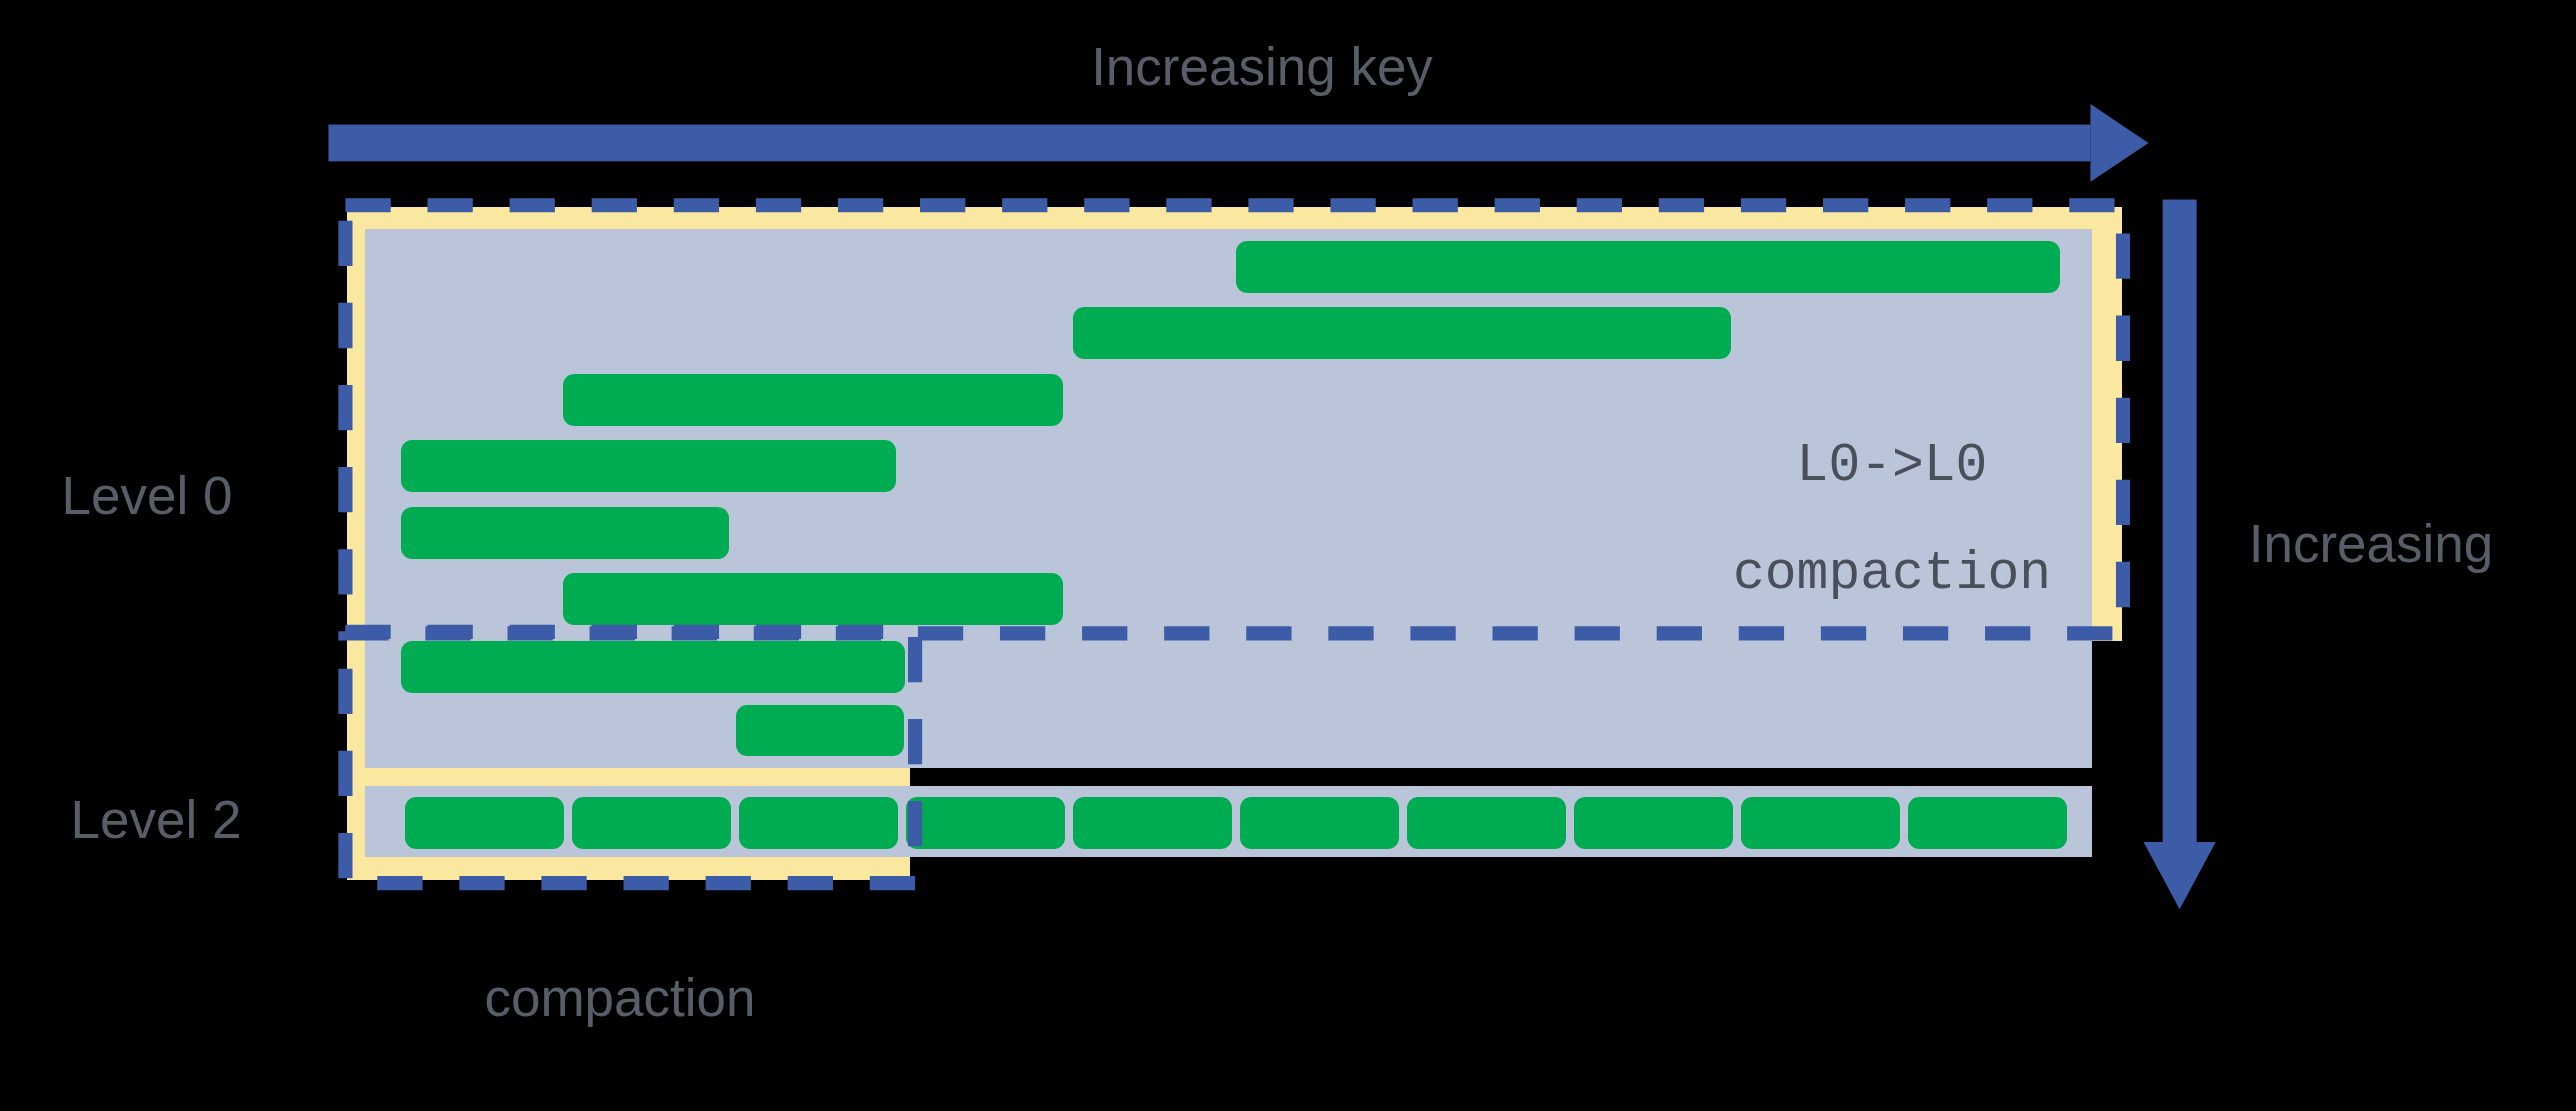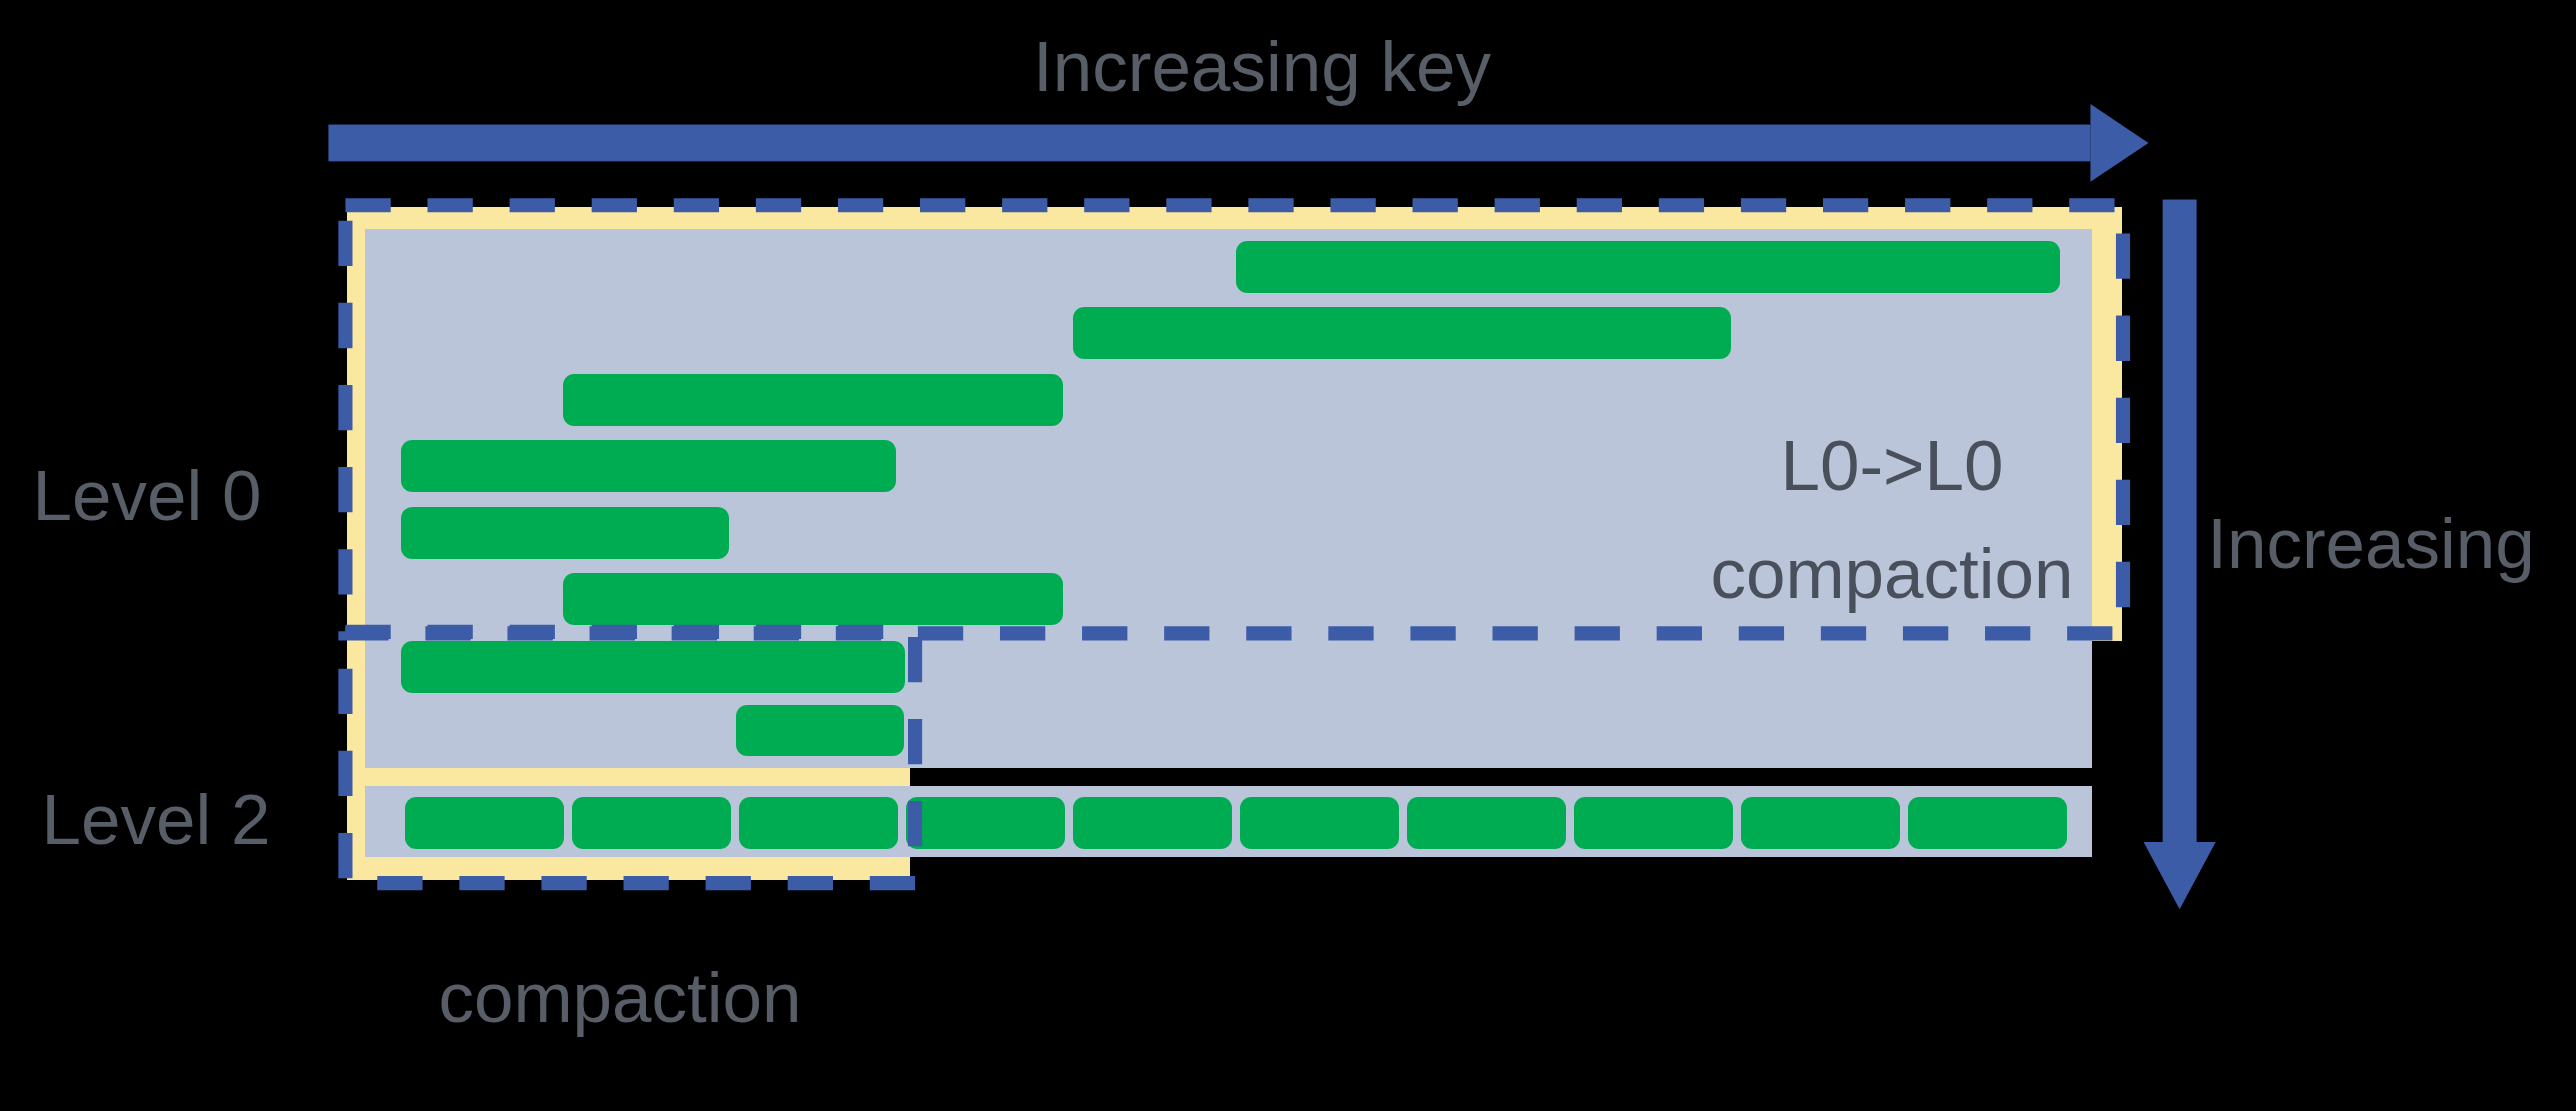--- a/index.html
+++ b/index.html
@@ -45,26 +45,26 @@
     stroke: var(--arrow_blue, #3D5CA8);
     stroke-width: 20px;
     stroke-dasharray: 64 52;
   }
 
   .label {
     position: absolute;
     z-index: 5;
     transform: translate(-50%, -50%);
     color: var(--label_gray, #585E68);
-    font-size: 71px;
+    font-size: 53px;
     line-height: 108px;
     white-space: nowrap;
     text-align: center;
   }
-  .label.dark { color: var(--label_dark, #49505B); }
+  .label.dark { color: var(--label_dark, #49505B); font-family: Liberation Mono, monospace; }
 
   #lbl-key    { left: 1262px; top: 67px;  }
   #lbl-level0 { left: 147px;  top: 496px; }
   #lbl-level1 { left: 156px;  top: 820px;}
   #lbl-l0l0   { left: 1892px; top: 520px; }
   #lbl-age    { left: 2371px; top: 544px; }
   #lbl-l0l1   { left: 620px;  top: 998px;}
 </style>
 </head>
 <body>

